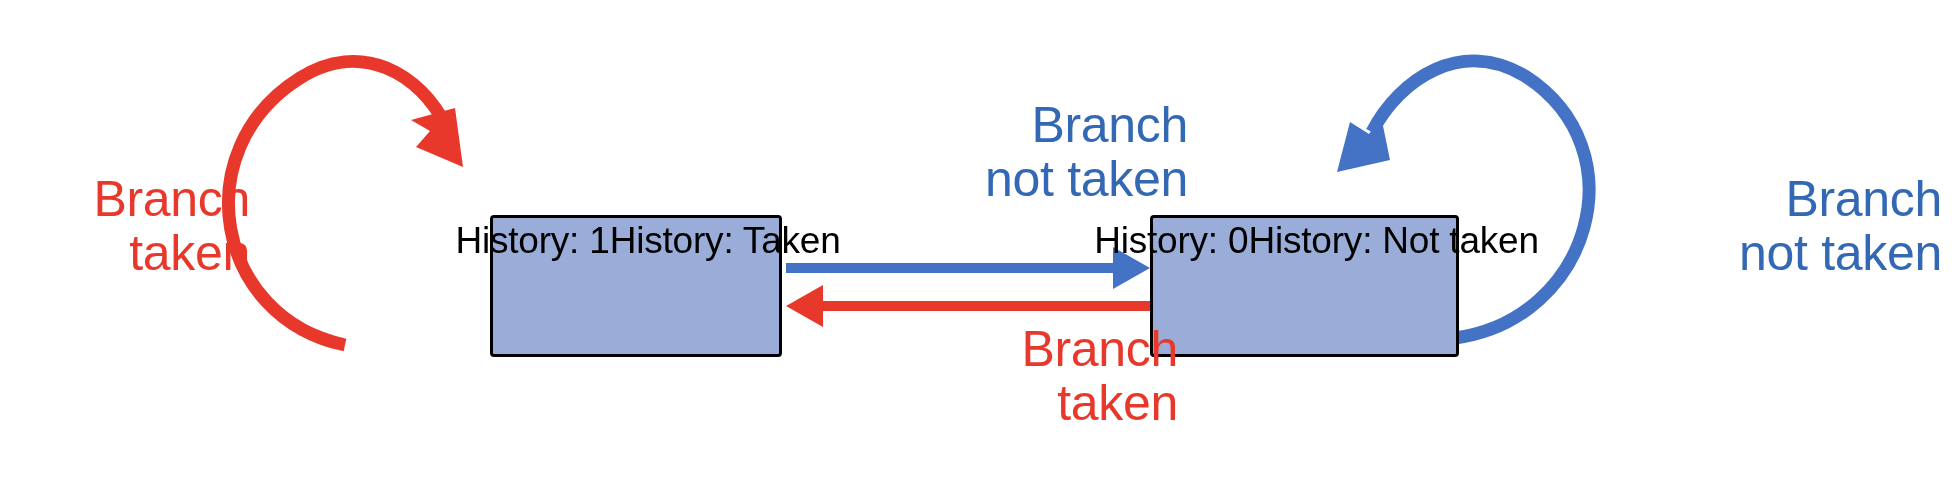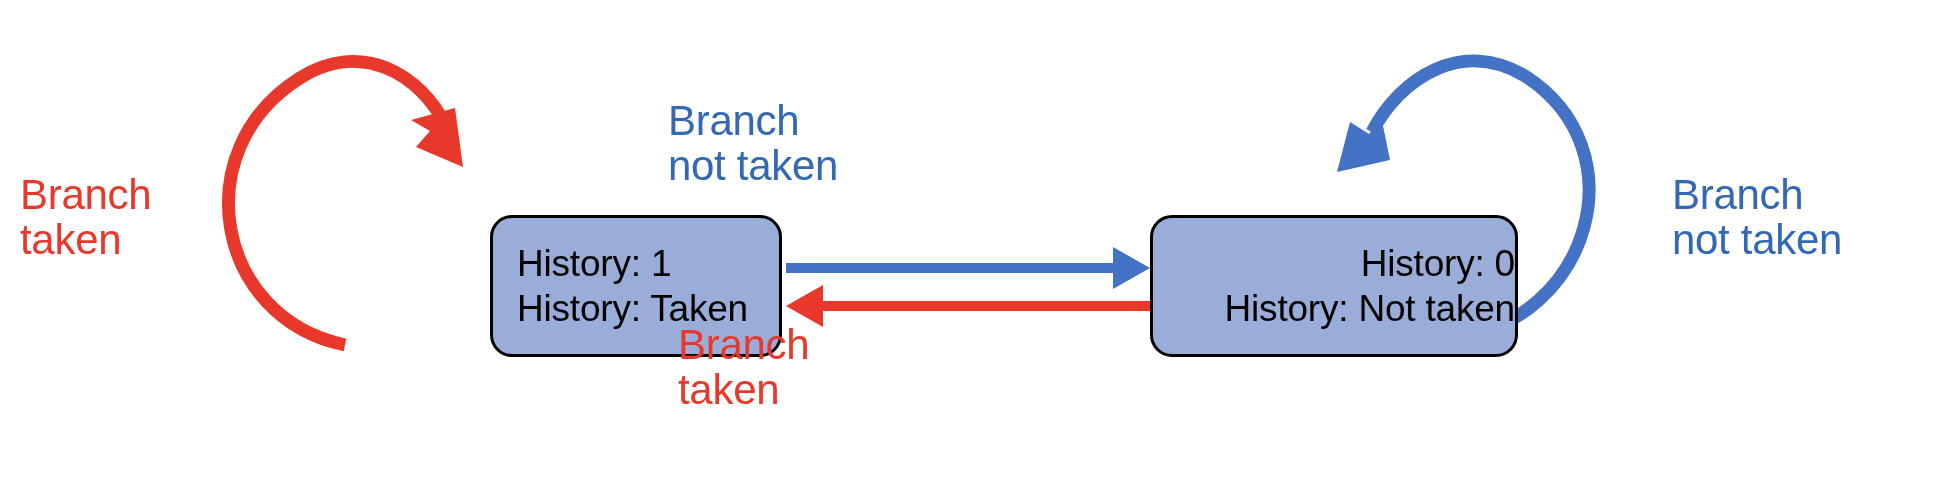--- a/index.html
+++ b/index.html
@@ -23,53 +23,53 @@
     left: 0;
     top: 0;
     width: 1960px;
     height: 492px;
   }
   .state-box {
     position: absolute;
     box-sizing: border-box;
     background: #9AADD8;
     border: 3px solid #000000;
-    border-radius: 22px;
+    border-radius: 4px;
     display: flex;
-    flex-direction: column;
+    flex-direction: row;
     justify-content: center;
     padding-left: 24px;
   }
   #state-box-taken {
     left: 490px;
     top: 215px;
     width: 292px;
     height: 142px;
   }
   #state-box-not-taken {
     left: 1150px;
     top: 215px;
-    width: 368px;
+    width: 309px;
     height: 142px;
     text-align: right;
   }
   .state-line {
     font-family: "Liberation Sans", sans-serif;
     font-size: 37px;
     line-height: 1.22;
     color: #000000;
     white-space: nowrap;
     letter-spacing: -0.2px;
   }
   .edge-label {
     position: absolute;
     font-family: "Liberation Sans", sans-serif;
-    font-size: 42px;
+    font-size: 50px;
     line-height: 1.08;
-    text-align: left;
+    text-align: right;
     white-space: nowrap;
     letter-spacing: -0.3px;
   }
   .label-blue { color: #3268B4; }
   .label-red  { color: #E8382B; }
 
   #label-left-loop {
     left: 20px;
     top: 172px;
     width: 230px;

